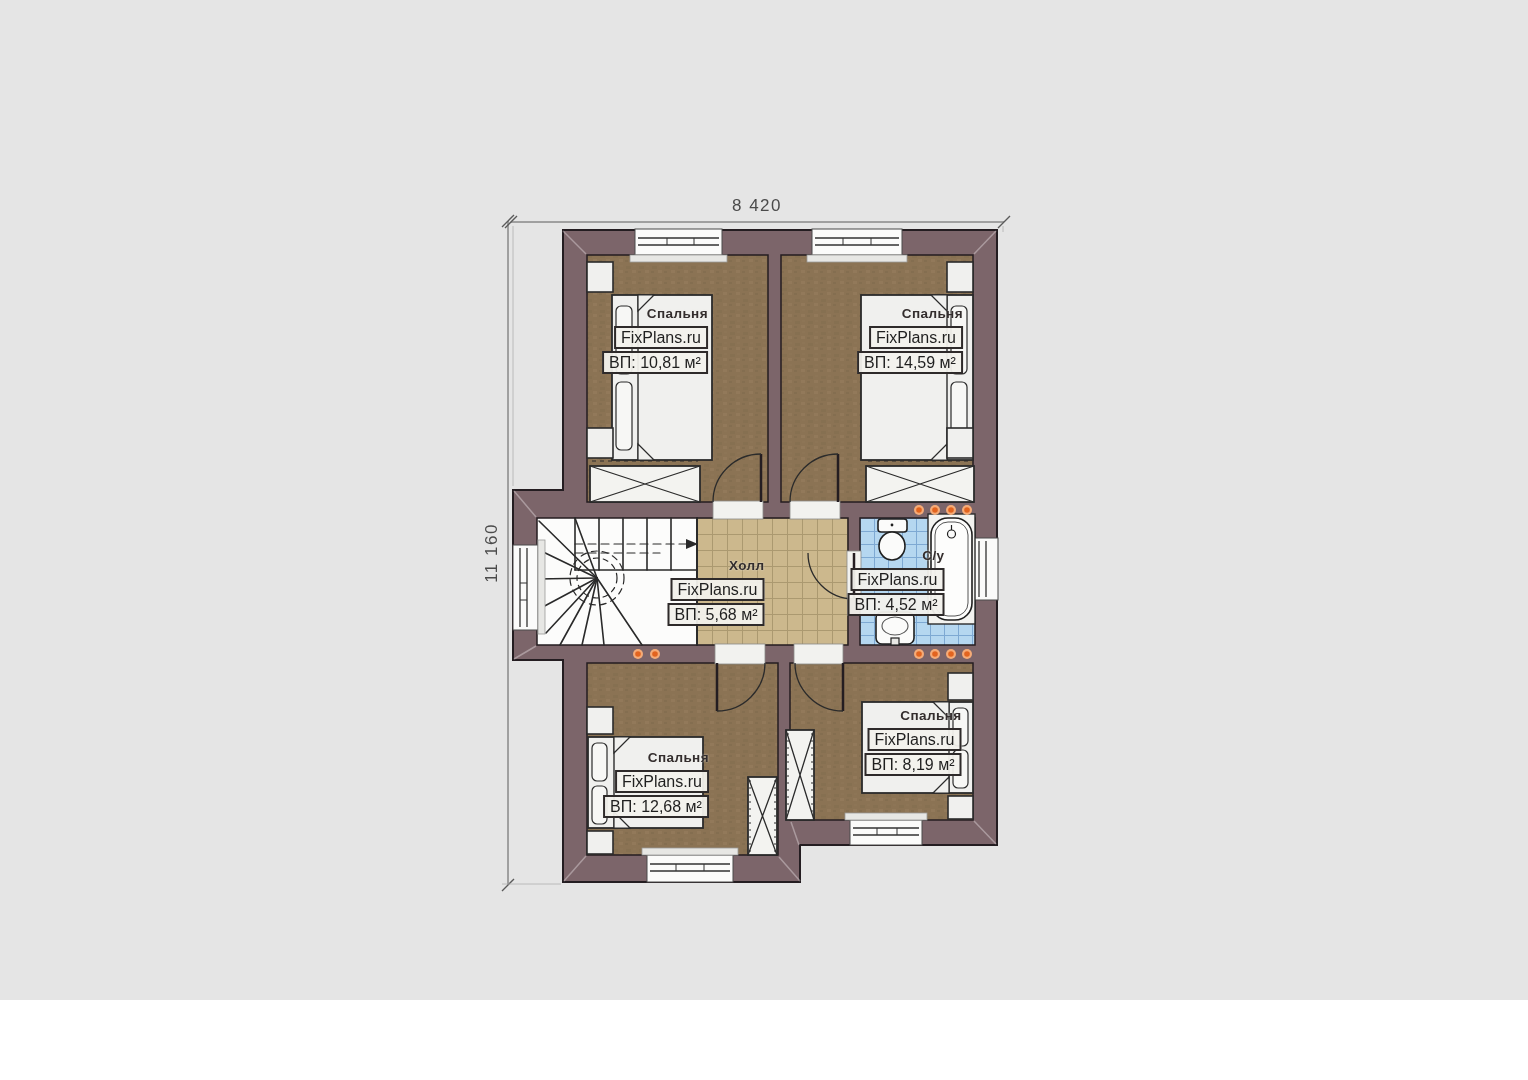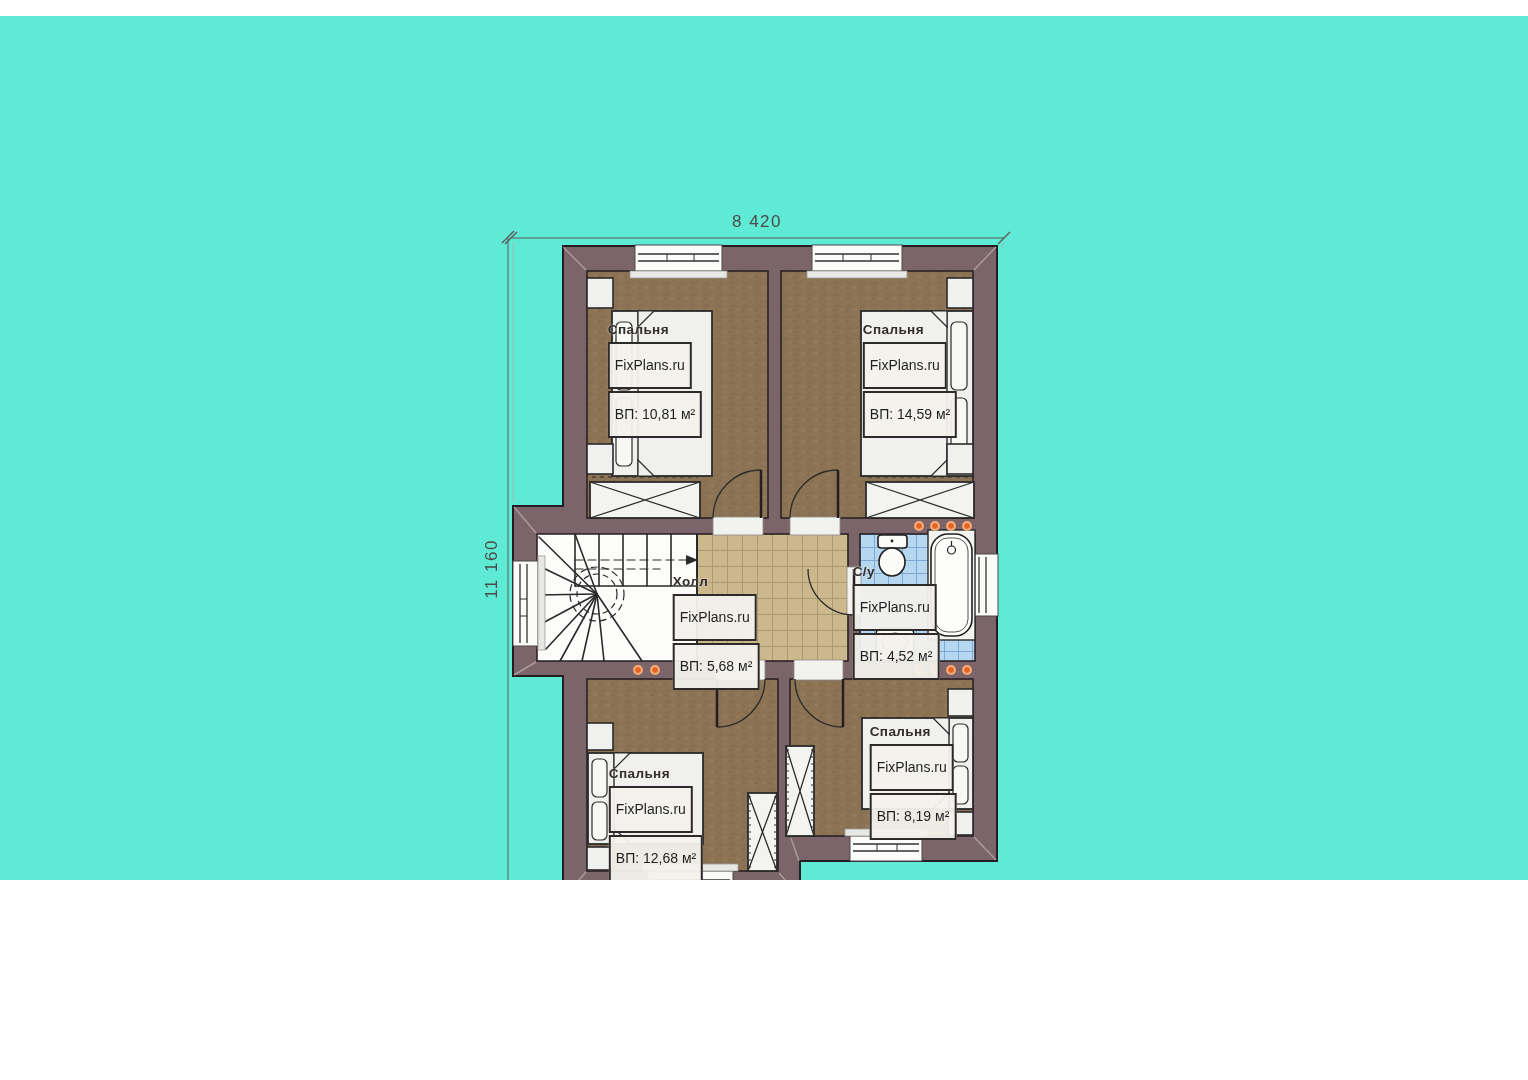--- a/index.html
+++ b/index.html
@@ -1,27 +1,27 @@
 <!DOCTYPE html>
 <html><head>
 <meta charset="utf-8">
 <style>
   html,body{margin:0;padding:0;background:#ffffff;}
-  #canvas{position:relative;width:1528px;height:864px;background:#5eead4;overflow:hidden;
-          font-family:"Liberation Sans", sans-serif;margin-top:16px;}
+  #canvas{position:relative;width:1528px;height:1000px;background:#e5e5e5;overflow:hidden;
+          font-family:"Liberation Sans", sans-serif;}
   #plan-svg{position:absolute;left:0;top:0;}
   .dim-label{position:absolute;font-size:17px;color:#4b4b4b;letter-spacing:1.5px;white-space:nowrap;}
   .dim-top{left:757px;top:196px;transform:translateX(-50%);}
   .dim-left{left:492px;top:553px;transform:translate(-50%,-50%) rotate(-90deg);}
   .room-label{position:absolute;transform:translateX(-50%);display:flex;flex-direction:column;
-              align-items:flex-start;z-index:5;}
+              align-items:flex-end;z-index:5;}
   .room-name{font-size:13.5px;font-weight:bold;color:#332d2d;letter-spacing:.4px;margin-bottom:3px;
              white-space:nowrap;text-shadow:0 0 2px rgba(240,240,236,.8);}
   .label-box{min-width:84px;text-align:center;border:2px solid #2e2a2a;background:rgba(242,241,236,.95);
-             color:#1f1f1f;font-size:14px;line-height:17px;padding:13px 5px;margin-top:2px;
+             color:#1f1f1f;font-size:16px;line-height:17px;padding:1px 5px;margin-top:2px;
              white-space:nowrap;box-sizing:border-box;}
 </style>
 </head>
 <body>
 
 <div id="canvas">
 
 <svg id="plan-svg" width="1528" height="1080" viewBox="0 0 1528 1080" xmlns="http://www.w3.org/2000/svg">
   <defs>
     <pattern id="grain" width="13" height="11" patternUnits="userSpaceOnUse">

